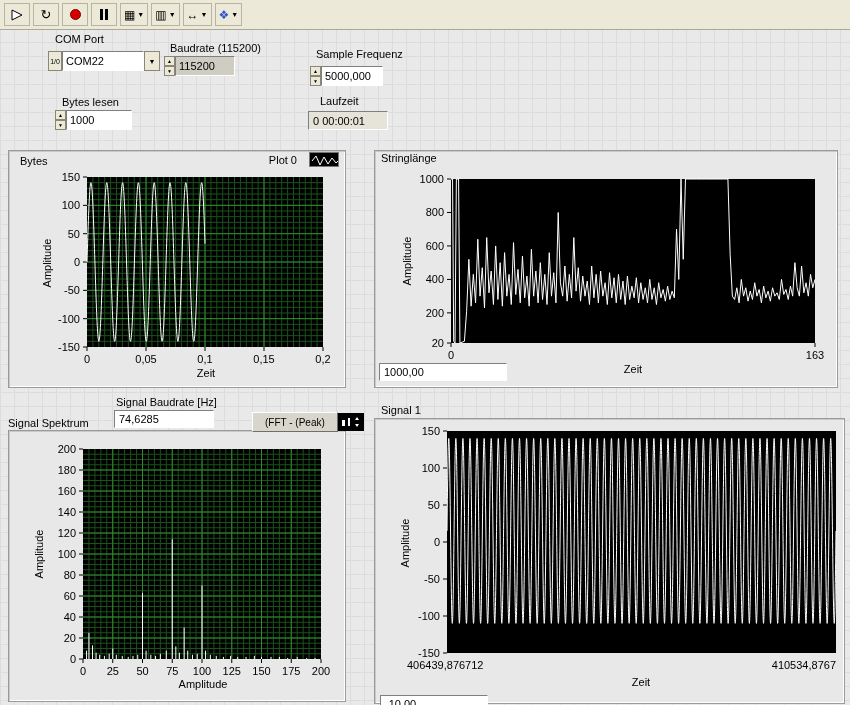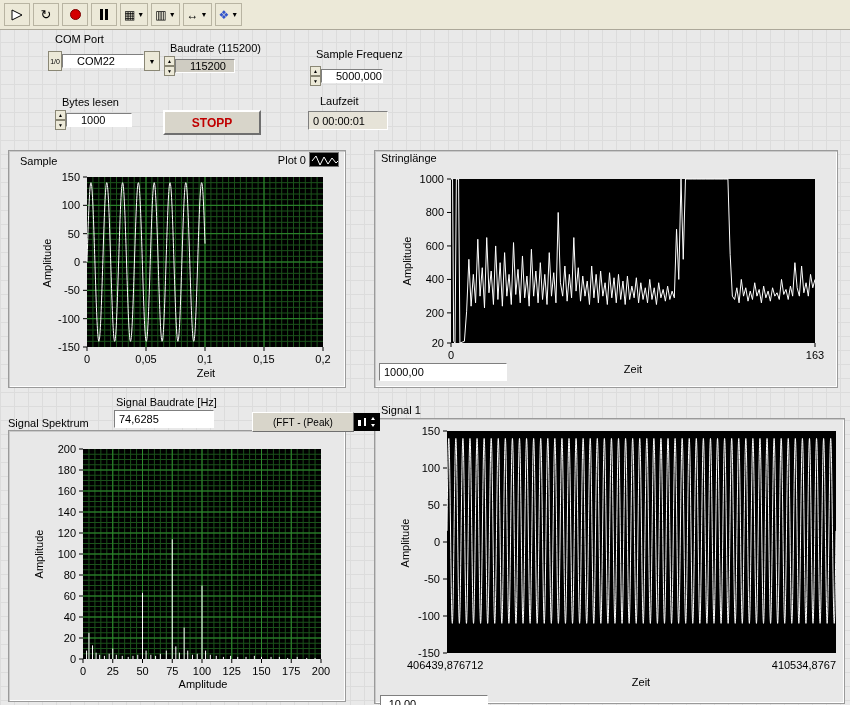--- a/index.html
+++ b/index.html
@@ -16,38 +16,38 @@
   .pausebars{display:flex;gap:2px}
   .pausebars i{display:block;width:3px;height:11px;background:#000}
   .fontsel{height:21px;display:flex;align-items:center;border:1px solid #8a8775;background:#fff}
   .fontsel .txt{padding:0 6px;white-space:nowrap}
   .fontsel .arrow{width:16px;height:19px;background:#ece9d8;border-left:1px solid #aca899;display:flex;align-items:center;justify-content:center;font-size:7px}
   .ddbtn{height:23px;border:1px solid #b8b4a2;background:#ece9d8;display:flex;align-items:center;gap:2px;padding:0 3px;cursor:pointer}
   .ddbtn .glyph{font-size:12px}
   .ddbtn .arrow{font-size:7px}
   .lvlabel{position:absolute;white-space:nowrap;z-index:6}
   .sunken{border-style:solid;border-width:1px;border-color:#7f7f7f #ffffff #ffffff #7f7f7f;background:#fff}
-  .field{display:flex;align-items:center;padding:0 14px;height:14px;background:#fff}
+  .field{display:flex;align-items:center;padding:0 3px;height:20px;background:#fff}
   .numbox{position:absolute;display:flex;align-items:center;padding:8px 4px;background:#fff;z-index:6}
   .ctl{position:absolute;display:flex;align-items:center;z-index:6}
   .spin{display:flex;flex-direction:column;width:11px}
   .spin span{display:flex;align-items:center;justify-content:center;height:10px;font-size:5px;border:1px solid #8a8775;background:#ece9d8;cursor:pointer}
   .dropbtn{width:16px;height:20px;background:#ece9d8;border:1px solid #8a8775;display:flex;align-items:center;justify-content:center;font-size:7px;cursor:pointer}
   .io-icon{width:14px;height:20px;border:1px solid #8a8775;background:#ece9d8;font-size:7px;display:flex;align-items:center;justify-content:center}
   .stoppbtn{position:absolute;width:98px;height:25px;background:#d8d5ca;border-style:solid;border-width:2px;
     border-color:#ffffff #6f6f6f #6f6f6f #ffffff;color:#c00000;font-weight:bold;font-size:12px;
     display:flex;align-items:center;justify-content:center;z-index:6;cursor:pointer}
   .chart{position:absolute;background:#e8e8e8;border:1px solid #9a9a9a;box-shadow:inset 1px 1px 0 #c9c9c9,inset -1px -1px 0 #ffffff}
   .plot-host{position:absolute;inset:0}
   .ylab{position:absolute;transform:translate(-50%,-50%) rotate(-90deg);white-space:nowrap;z-index:3}
   .xlab{position:absolute;transform:translateX(-50%);white-space:nowrap;z-index:3}
-  .legend{position:absolute;display:flex;align-items:center;gap:3px;z-index:6}
+  .legend{position:absolute;display:flex;align-items:center;gap:12px;z-index:6}
   .legend .licon{display:block;border:1px solid #777;background:#000}
   .ring{position:absolute;display:flex;align-items:center;z-index:7}
-  .ring .rtxt{height:20px;display:flex;align-items:center;padding:0 20px;font-size:10px;background:#d8d5ca;
+  .ring .rtxt{height:20px;display:flex;align-items:center;padding:0 12px;font-size:10px;background:#d8d5ca;
     border-style:solid;border-width:1px;border-color:#ffffff #6f6f6f #6f6f6f #ffffff;white-space:nowrap}
   .ring .ricon{width:26px;height:18px;background:#000;display:flex;align-items:center;justify-content:center}
   .disp{background:#e6e3d8}
 </style>
 </head>
 <body>
 
 <div id="panel">
 
   <div class="toolbar">
@@ -113,26 +113,25 @@
 
   <div class="lvlabel" style="left:62px;top:96px">Bytes lesen</div>
   <div class="ctl" style="left:55px;top:110px">
     <span class="spin">
       <span>▲</span>
       <span>▼</span>
     </span>
     <span class="field sunken" style="width:66px">1000</span>
   </div>
 
-  <div class="stoppbtn" style="left:163px;top:110px">STOPP</div>
 
   <div class="lvlabel" style="left:320px;top:95px">Laufzeit</div>
   <div class="numbox sunken disp" style="left:308px;top:111px;width:80px;height:19px">0 00:00:01</div>
 
-  <div class="lvlabel" style="left:20px;top:155px">Sample</div>
+  <div class="lvlabel" style="left:20px;top:155px">Bytes</div>
   <div class="chart" style="left:8px;top:150px;width:338px;height:238px">
     <div class="legend" style="right:6px;top:1px">
       <span>Plot 0</span>
       <svg class="licon" width="30" height="15">
         <rect x="0" y="0" width="30" height="15" fill="#000"></rect>
         <polyline points="2,8 6,3 10,12 14,4 18,11 22,5 26,10 29,7" fill="none" stroke="#fff" stroke-width="1"></polyline>
       </svg>
     </div>
     <div class="ylab" style="left:38px;top:112px">Amplitude</div>
     <div class="xlab" style="left:197px;top:216px">Zeit</div>

